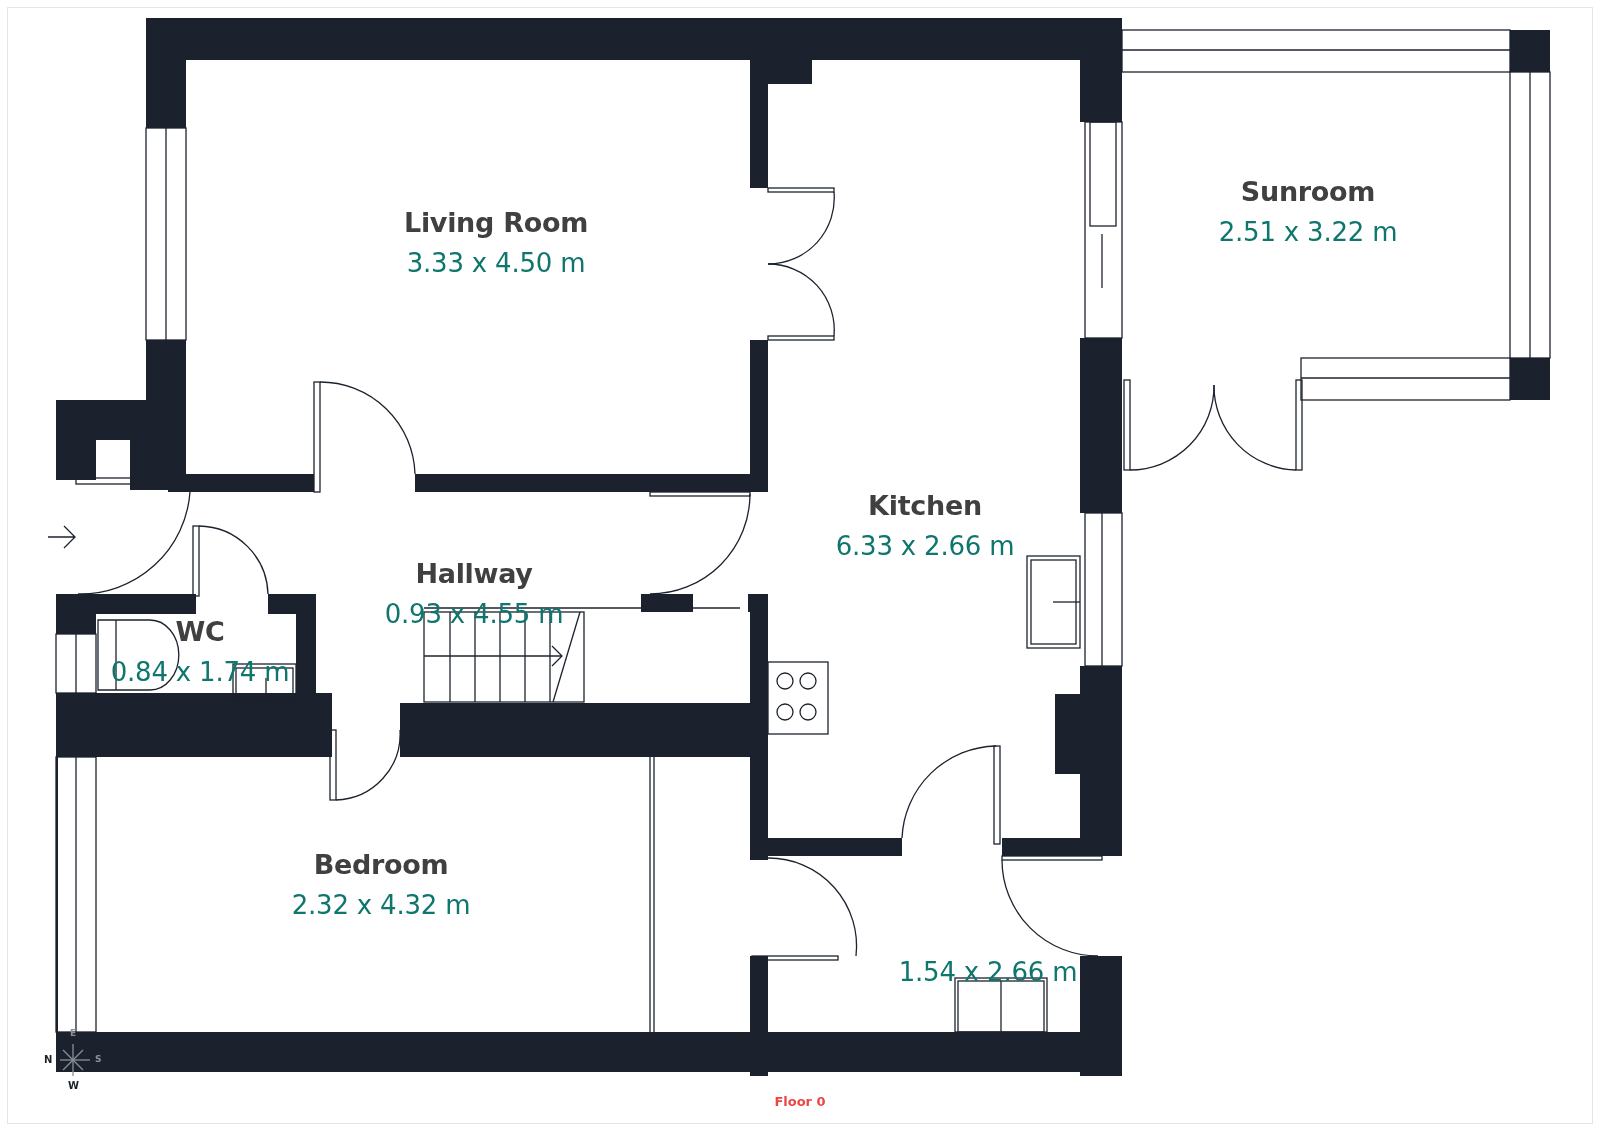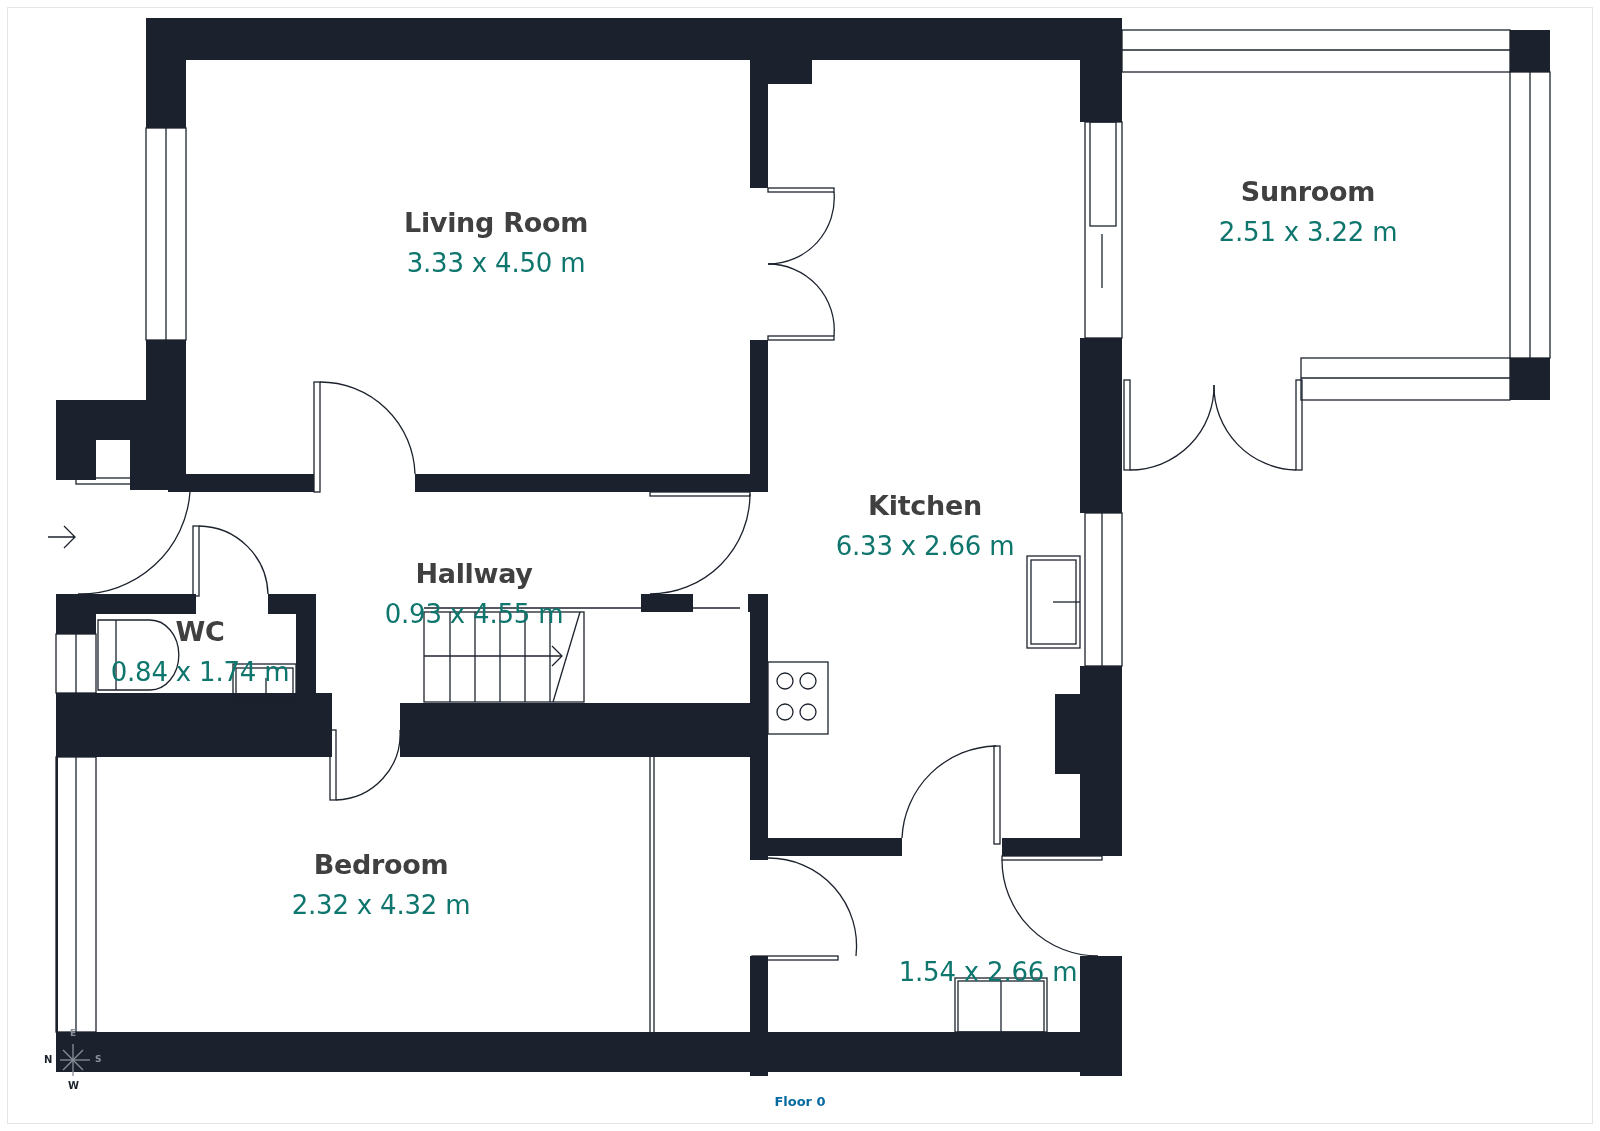--- a/index.html
+++ b/index.html
@@ -2,21 +2,21 @@
 <html><head>
 <meta charset="utf-8">
 <style>
   html, body { margin: 0; padding: 0; background: #ffffff; }
   body { width: 1600px; height: 1131px; position: relative; overflow: hidden; font-family: "Liberation Sans", sans-serif; }
   .frame { position: absolute; left: 7px; top: 7px; width: 1586px; height: 1117px; border: 1px solid #e3e5e8; box-sizing: border-box; }
   svg.plan { position: absolute; left: 0; top: 0; }
   .room-label { position: absolute; text-align: center; transform: translateX(-50%); white-space: nowrap; }
   .room-name { font-family: "DejaVu Sans", sans-serif; font-weight: bold; font-size: 27px; color: #404040; letter-spacing: -0.3px; display: block; line-height: 40px; }
   .room-dim { font-family: "DejaVu Sans", sans-serif; font-size: 26px; color: #0f766e; display: block; line-height: 40px; letter-spacing: -0.2px; }
-  .floor-label { position: absolute; left: 800px; top: 1094px; transform: translateX(-50%); font-family: "DejaVu Sans", sans-serif; font-weight: bold; font-size: 13px; color: #0369a1; }
+  .floor-label { position: absolute; left: 800px; top: 1094px; transform: translateX(-50%); font-family: "DejaVu Sans", sans-serif; font-weight: bold; font-size: 13px; color: #ef4444; }
   .compass { position: absolute; font-family: "DejaVu Sans", sans-serif; font-weight: bold; font-size: 10px; }
 </style>
 </head>
 <body>
 
 <div class="frame"></div>
 
 <svg class="plan" width="1600" height="1131" viewBox="0 0 1600 1131">
   <g fill="#1c222d" stroke="none">
 

